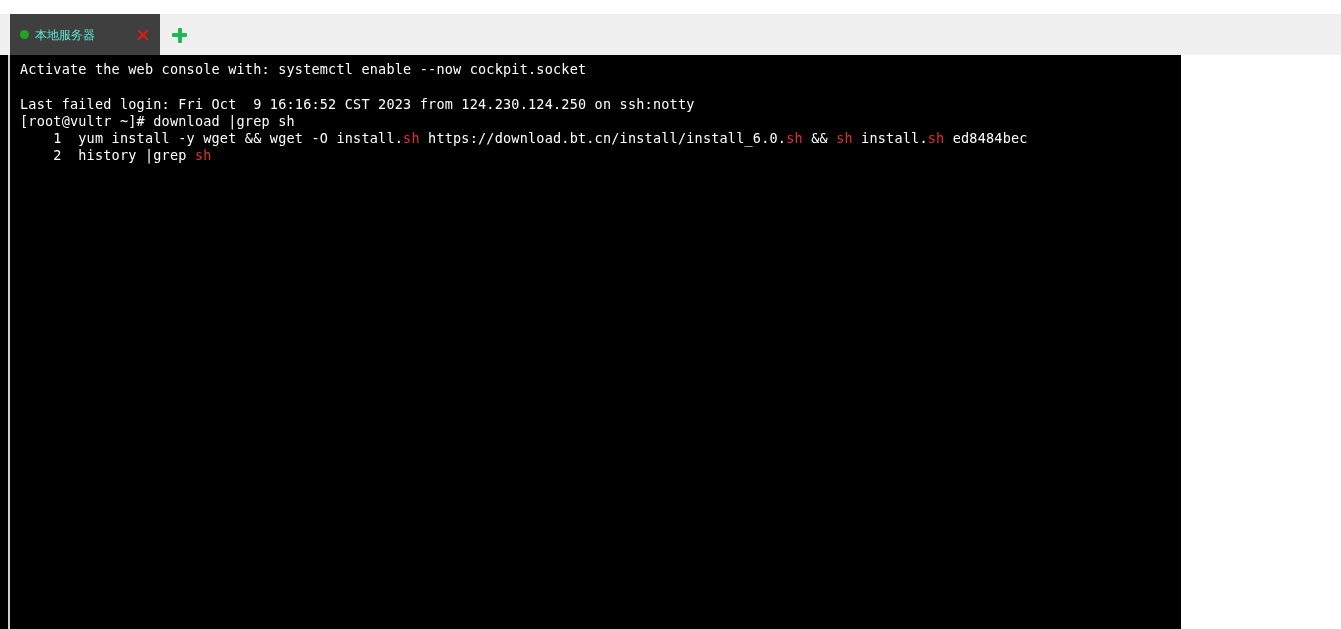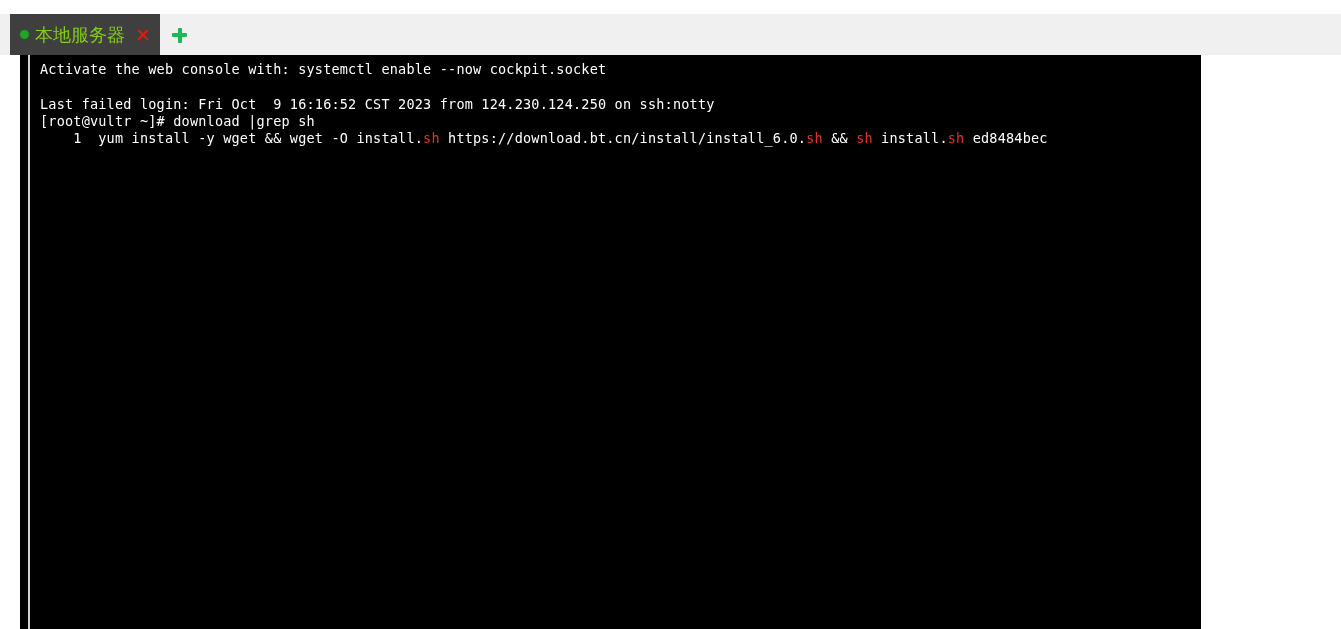--- a/index.html
+++ b/index.html
@@ -55,22 +55,22 @@
   }
   .tab-dot {
     width: 9px;
     height: 9px;
     border-radius: 50%;
     background: #21a521;
     flex: none;
     margin-right: 6px;
   }
   .tab-label {
-    color: #84cc16;
-    font-size: 18px;
+    color: #5eead4;
+    font-size: 12px;
     font-family: "DejaVu Sans", sans-serif;
     white-space: nowrap;
     line-height: 1;
     flex: 1 1 auto;
   }
   .tab-close {
     flex: none;
     width: 18px;
     height: 18px;
     position: relative;
@@ -119,21 +119,20 @@
   }
 
   
   .terminal-outer {
     position: absolute;
     left: 0;
     top: 55px;
     width: 1181px;
     height: 574px;
     background: #000000;
-    margin-left: 20px;
   }
   .terminal-edge {
     position: absolute;
     left: 8px;
     top: 0;
     width: 2px;
     height: 574px;
     background: #cfcfcf;
   }
   .terminal {
@@ -186,16 +185,17 @@
   </div>
 
   <div class="terminal-outer">
     <div class="terminal-edge"></div>
     <div class="terminal" id="terminal-screen">
         <div class="term-line"><span>Activate the web console with: systemctl enable --now cockpit.socket</span></div>
         <div class="term-line blank"><span> </span></div>
         <div class="term-line"><span>Last failed login: Fri Oct  9 16:16:52 CST 2023 from 124.230.124.250 on ssh:notty</span></div>
         <div class="term-line"><span>[root@vultr ~]# download |grep sh</span></div>
         <div class="term-line"><span>    1  yum install -y wget &amp;&amp; wget -O install.</span><span class="seg-red" style="color: rgb(224, 48, 48);">sh</span><span> https://download.bt.cn/install/install_6.0.</span><span class="seg-red" style="color: rgb(224, 48, 48);">sh</span><span> &amp;&amp; </span><span class="seg-red" style="color: rgb(224, 48, 48);">sh</span><span> install.</span><span class="seg-red" style="color: rgb(224, 48, 48);">sh</span><span> ed8484bec</span></div>
+        <div class="term-line"><span>    2  history |grep </span><span class="seg-red" style="color: rgb(224, 48, 48);">sh</span></div>
       </div>
   </div>
 
 </div>
 
 </body></html>

